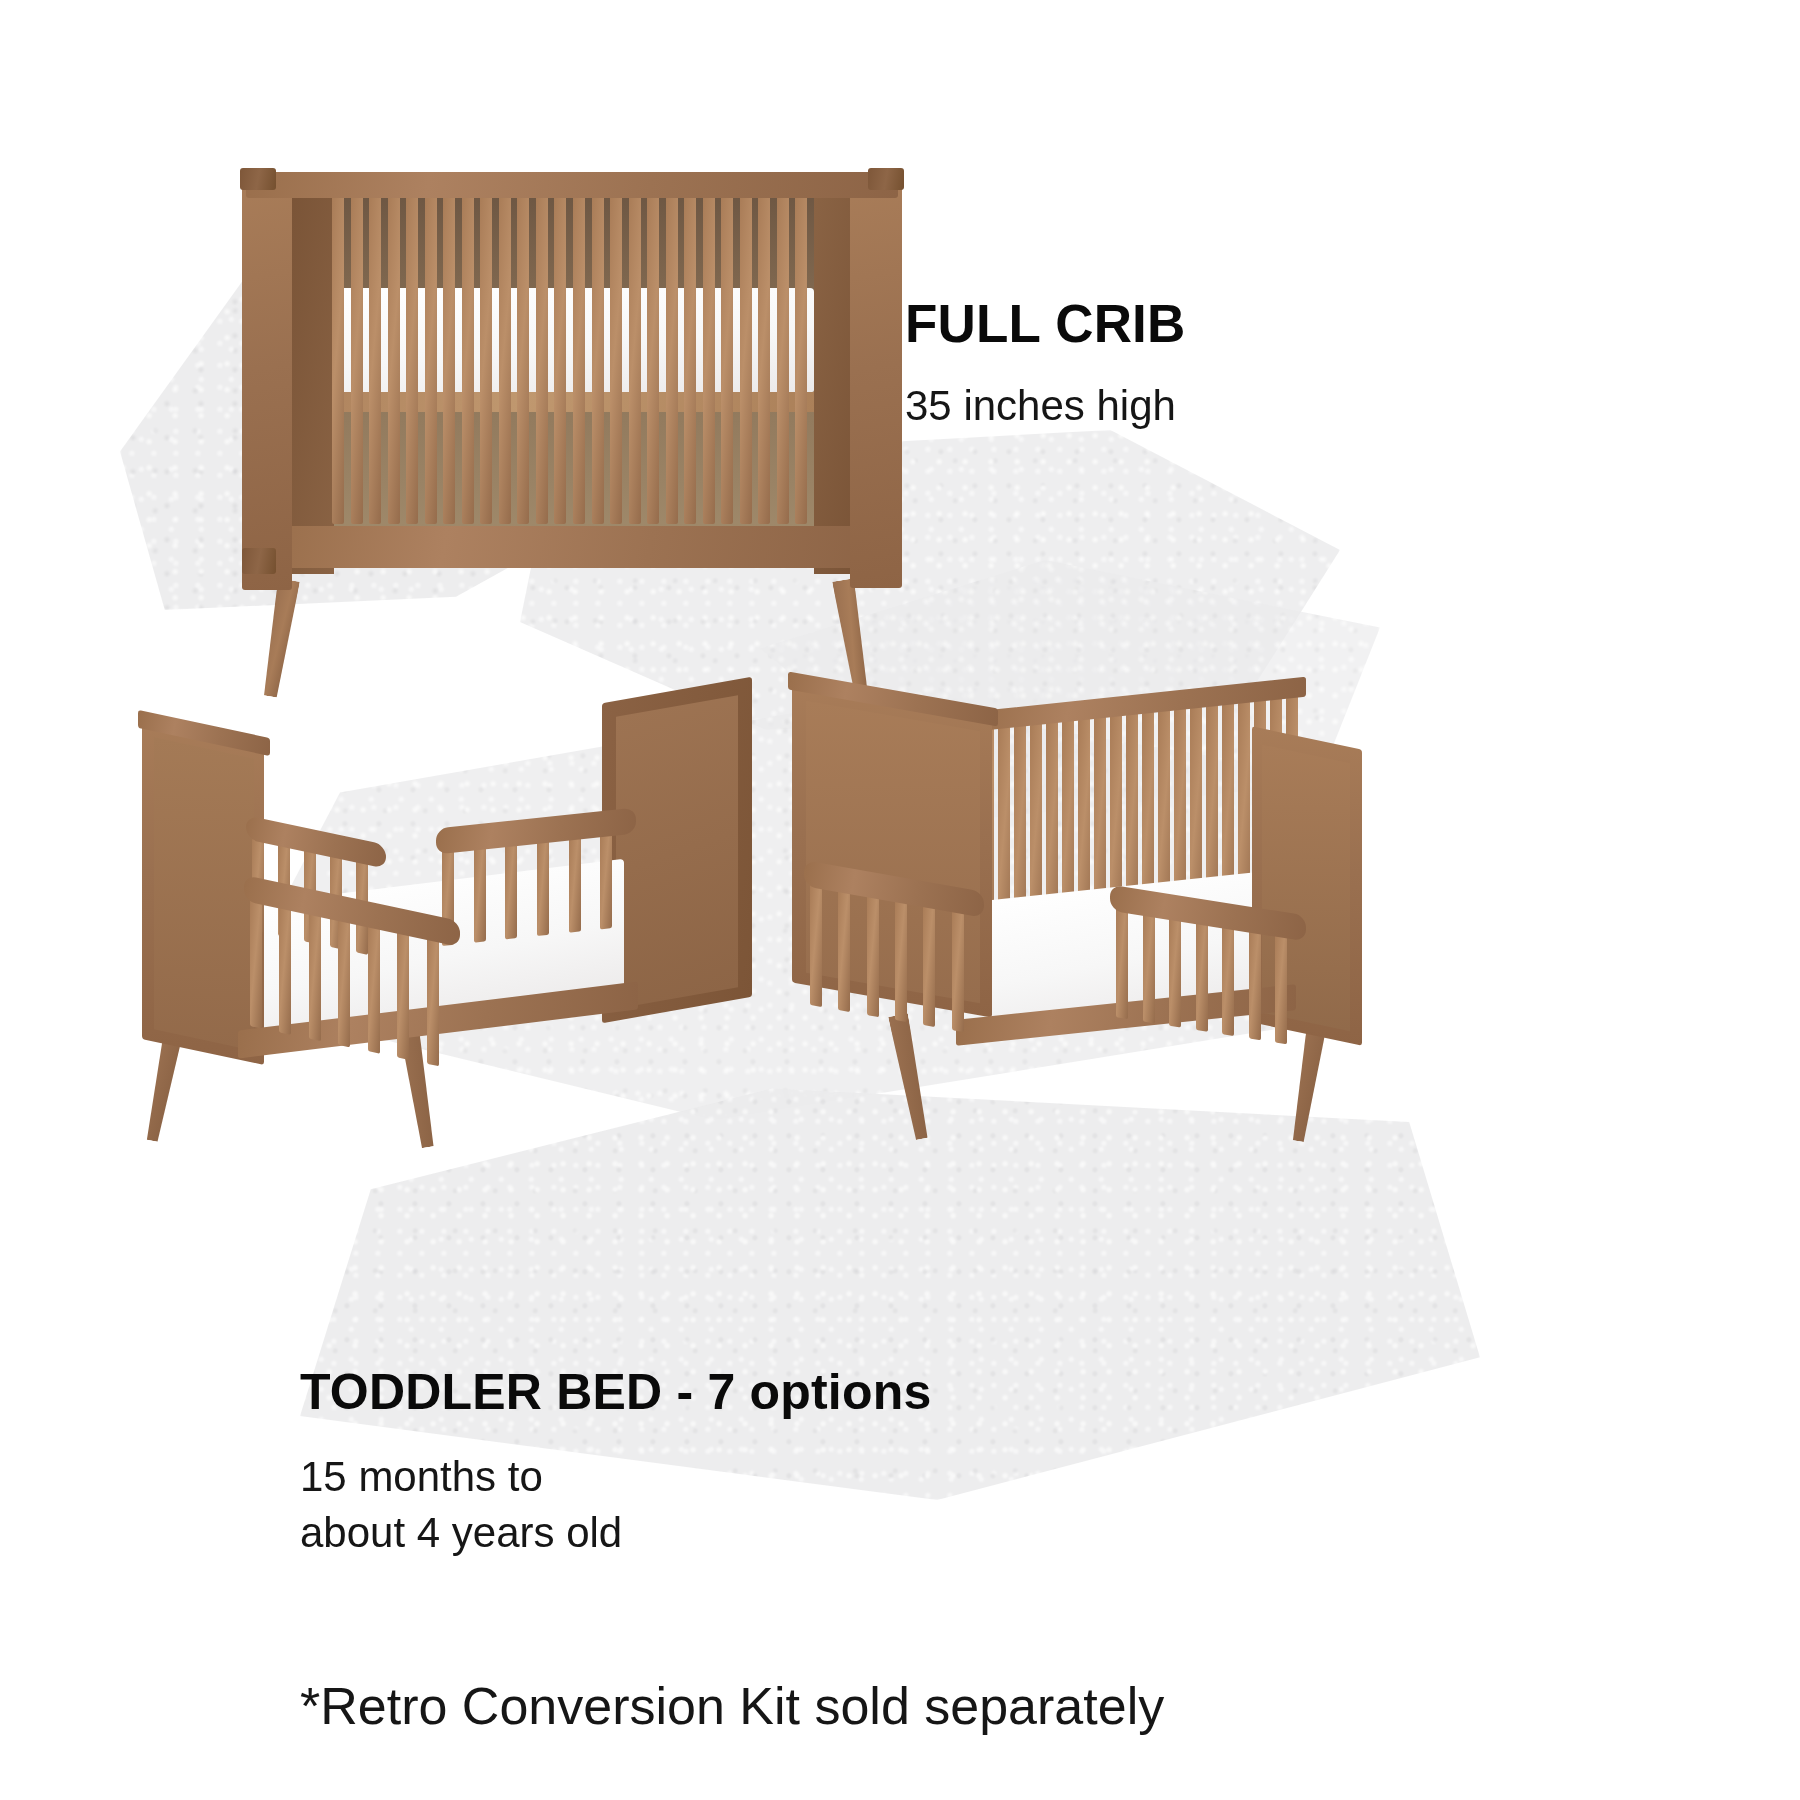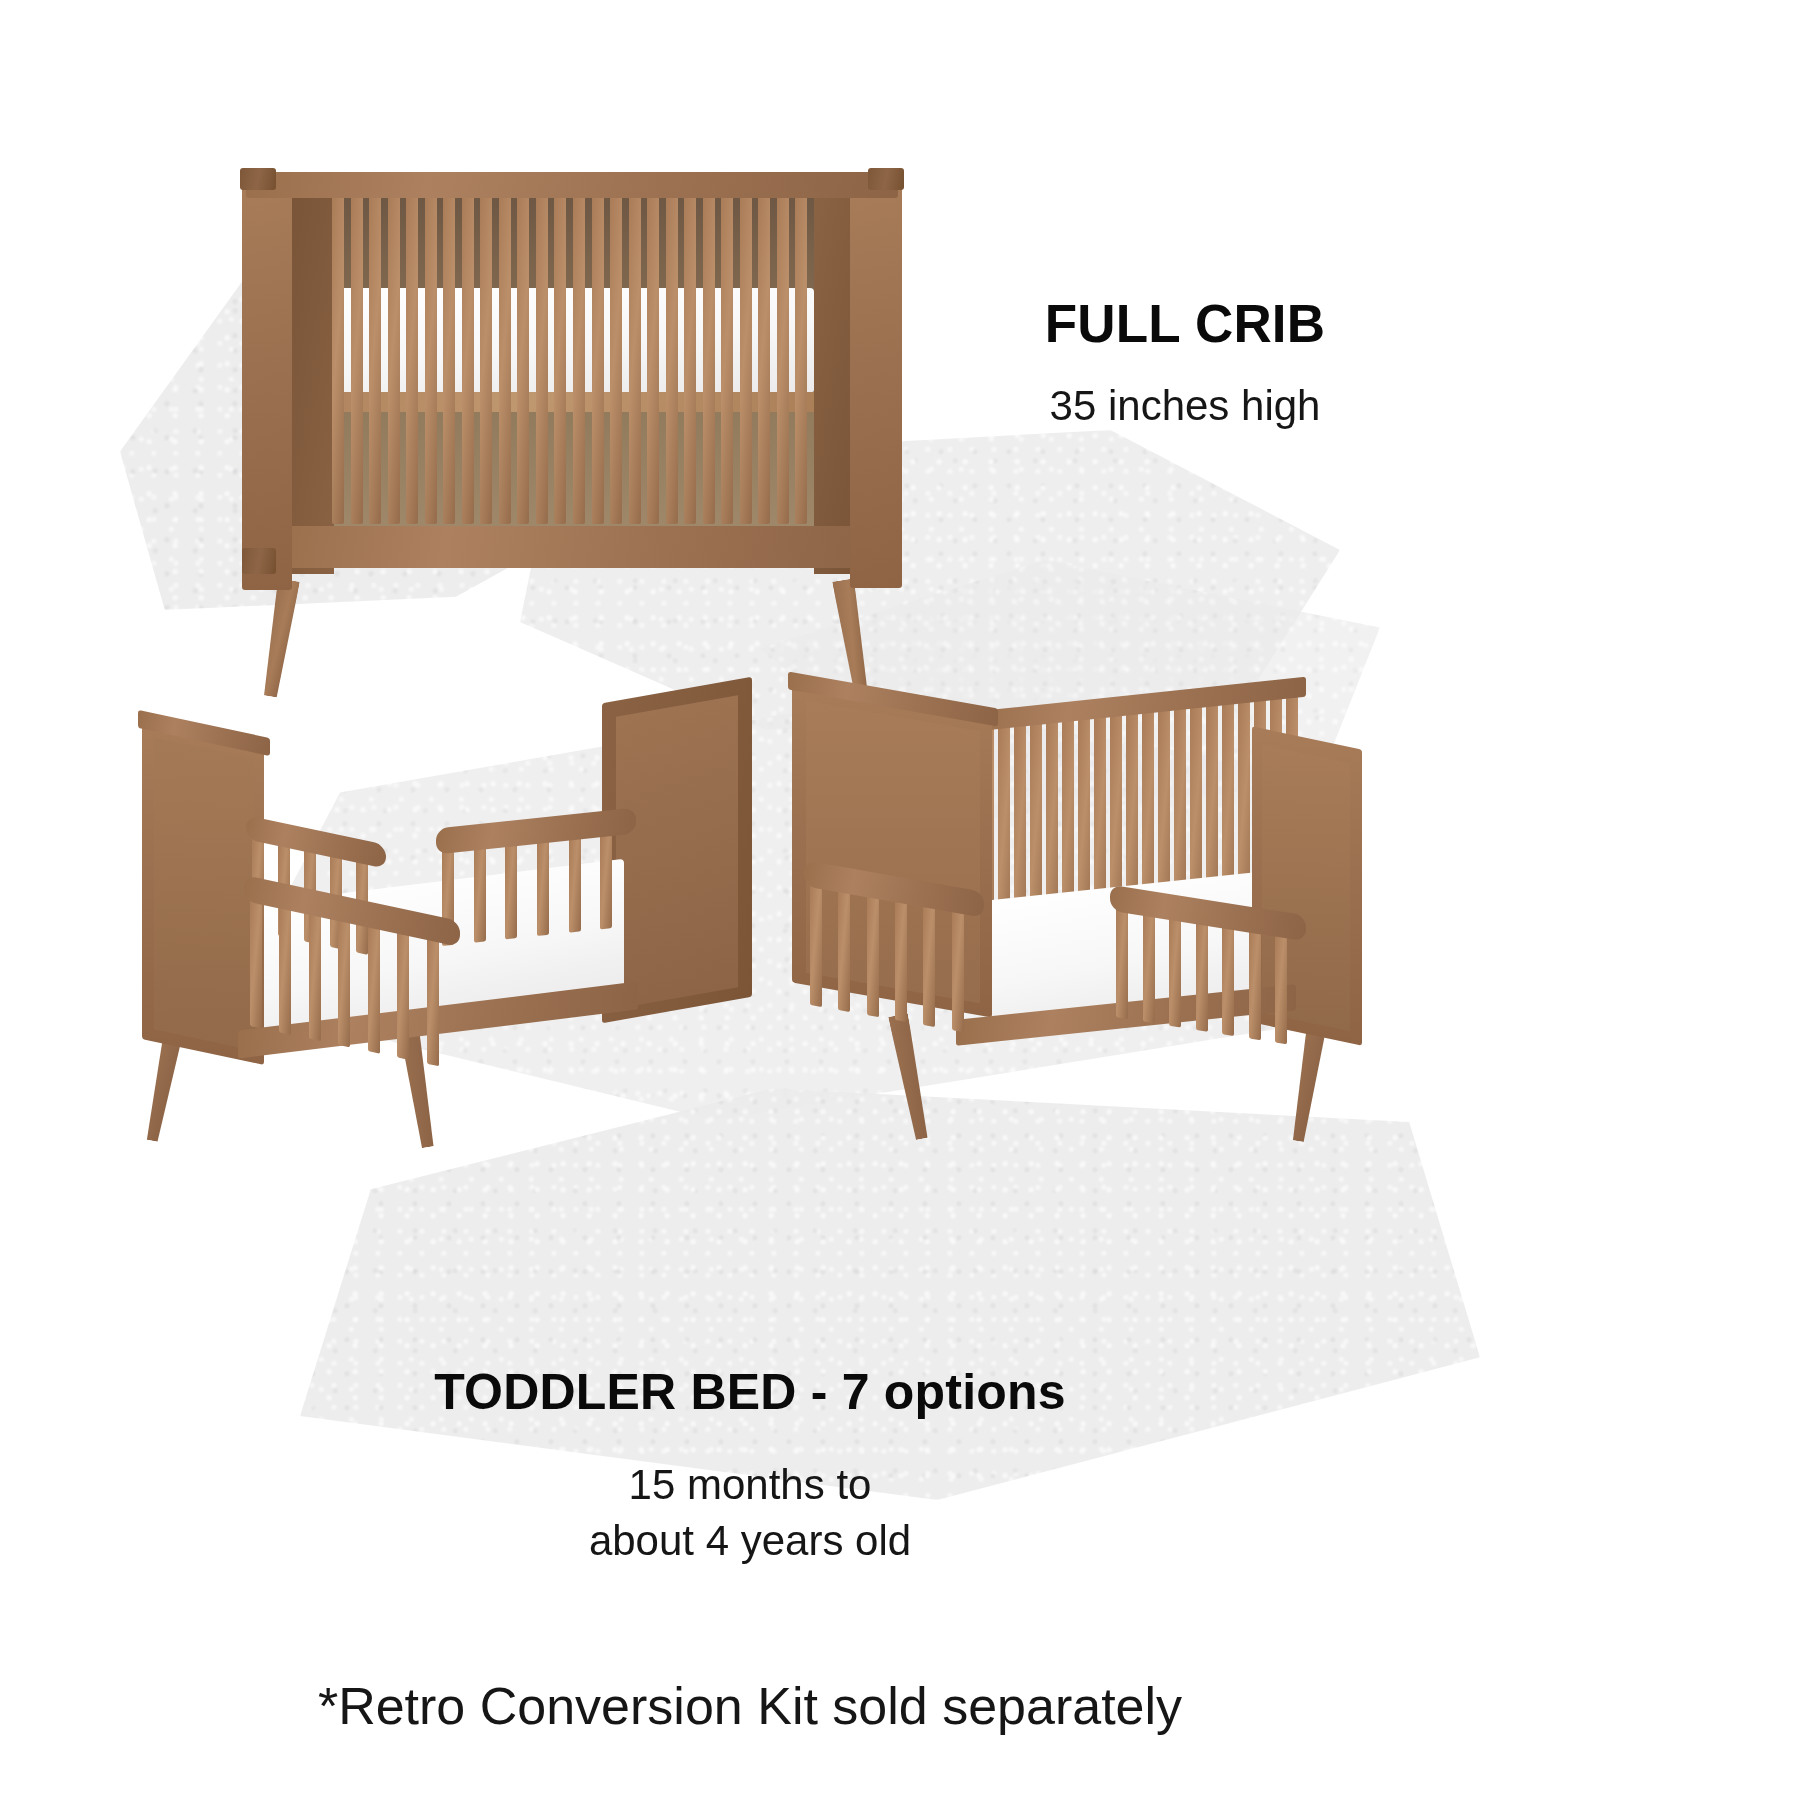--- a/index.html
+++ b/index.html
@@ -161,38 +161,38 @@
   .tr-baserail { position:absolute; left:176px; top:330px; width:340px; height:26px;
                  transform:skewY(-6deg); border-radius:3px; }
   .tr-leg-a { position:absolute; left:120px; top:342px; width:20px; height:126px;
               transform:rotate(-11deg); clip-path:polygon(0 0,100% 0,78% 100%,20% 100%);
               background:linear-gradient(95deg,#9a7050,#8a6244); }
   .tr-leg-b { position:absolute; right:52px; top:348px; width:20px; height:122px;
               transform:rotate(9deg); clip-path:polygon(0 0,100% 0,76% 100%,22% 100%);
               background:linear-gradient(95deg,#9a7050,#8a6244); }
 
   
-  .txt-block { position:absolute; text-align:center; color:#0d0d0d; }
+  .txt-block { position:absolute; text-align:left; color:#0d0d0d; }
   .heading {
     font-family:"Liberation Sans", sans-serif;
     font-weight:700; letter-spacing:.2px; line-height:1.08;
     color:#0a0a0a;
   }
   .subline {
     font-family:"Liberation Sans", sans-serif;
     font-weight:400; color:#161616; line-height:1.34;
   }
 
   #crib-text   { left:905px; top:295px; width:560px; }
   #crib-text .heading { font-size:53px; }
   #crib-text .subline { font-size:42px; margin-top:26px; }
 
   #toddler-text { left:300px; top:1365px; width:900px; }
   #toddler-text .heading { font-size:50px; }
-  #toddler-text .subline { font-size:42px; margin-top:38px; }
+  #toddler-text .subline { font-size:42px; margin-top:30px; }
 
   #footnote { left:300px; top:1672px; width:900px; }
   #footnote .subline { font-size:52px; }
 
   .nowrap { white-space:nowrap; }
 </style>
 </head>
 <body>
 
 <div class="stage">

